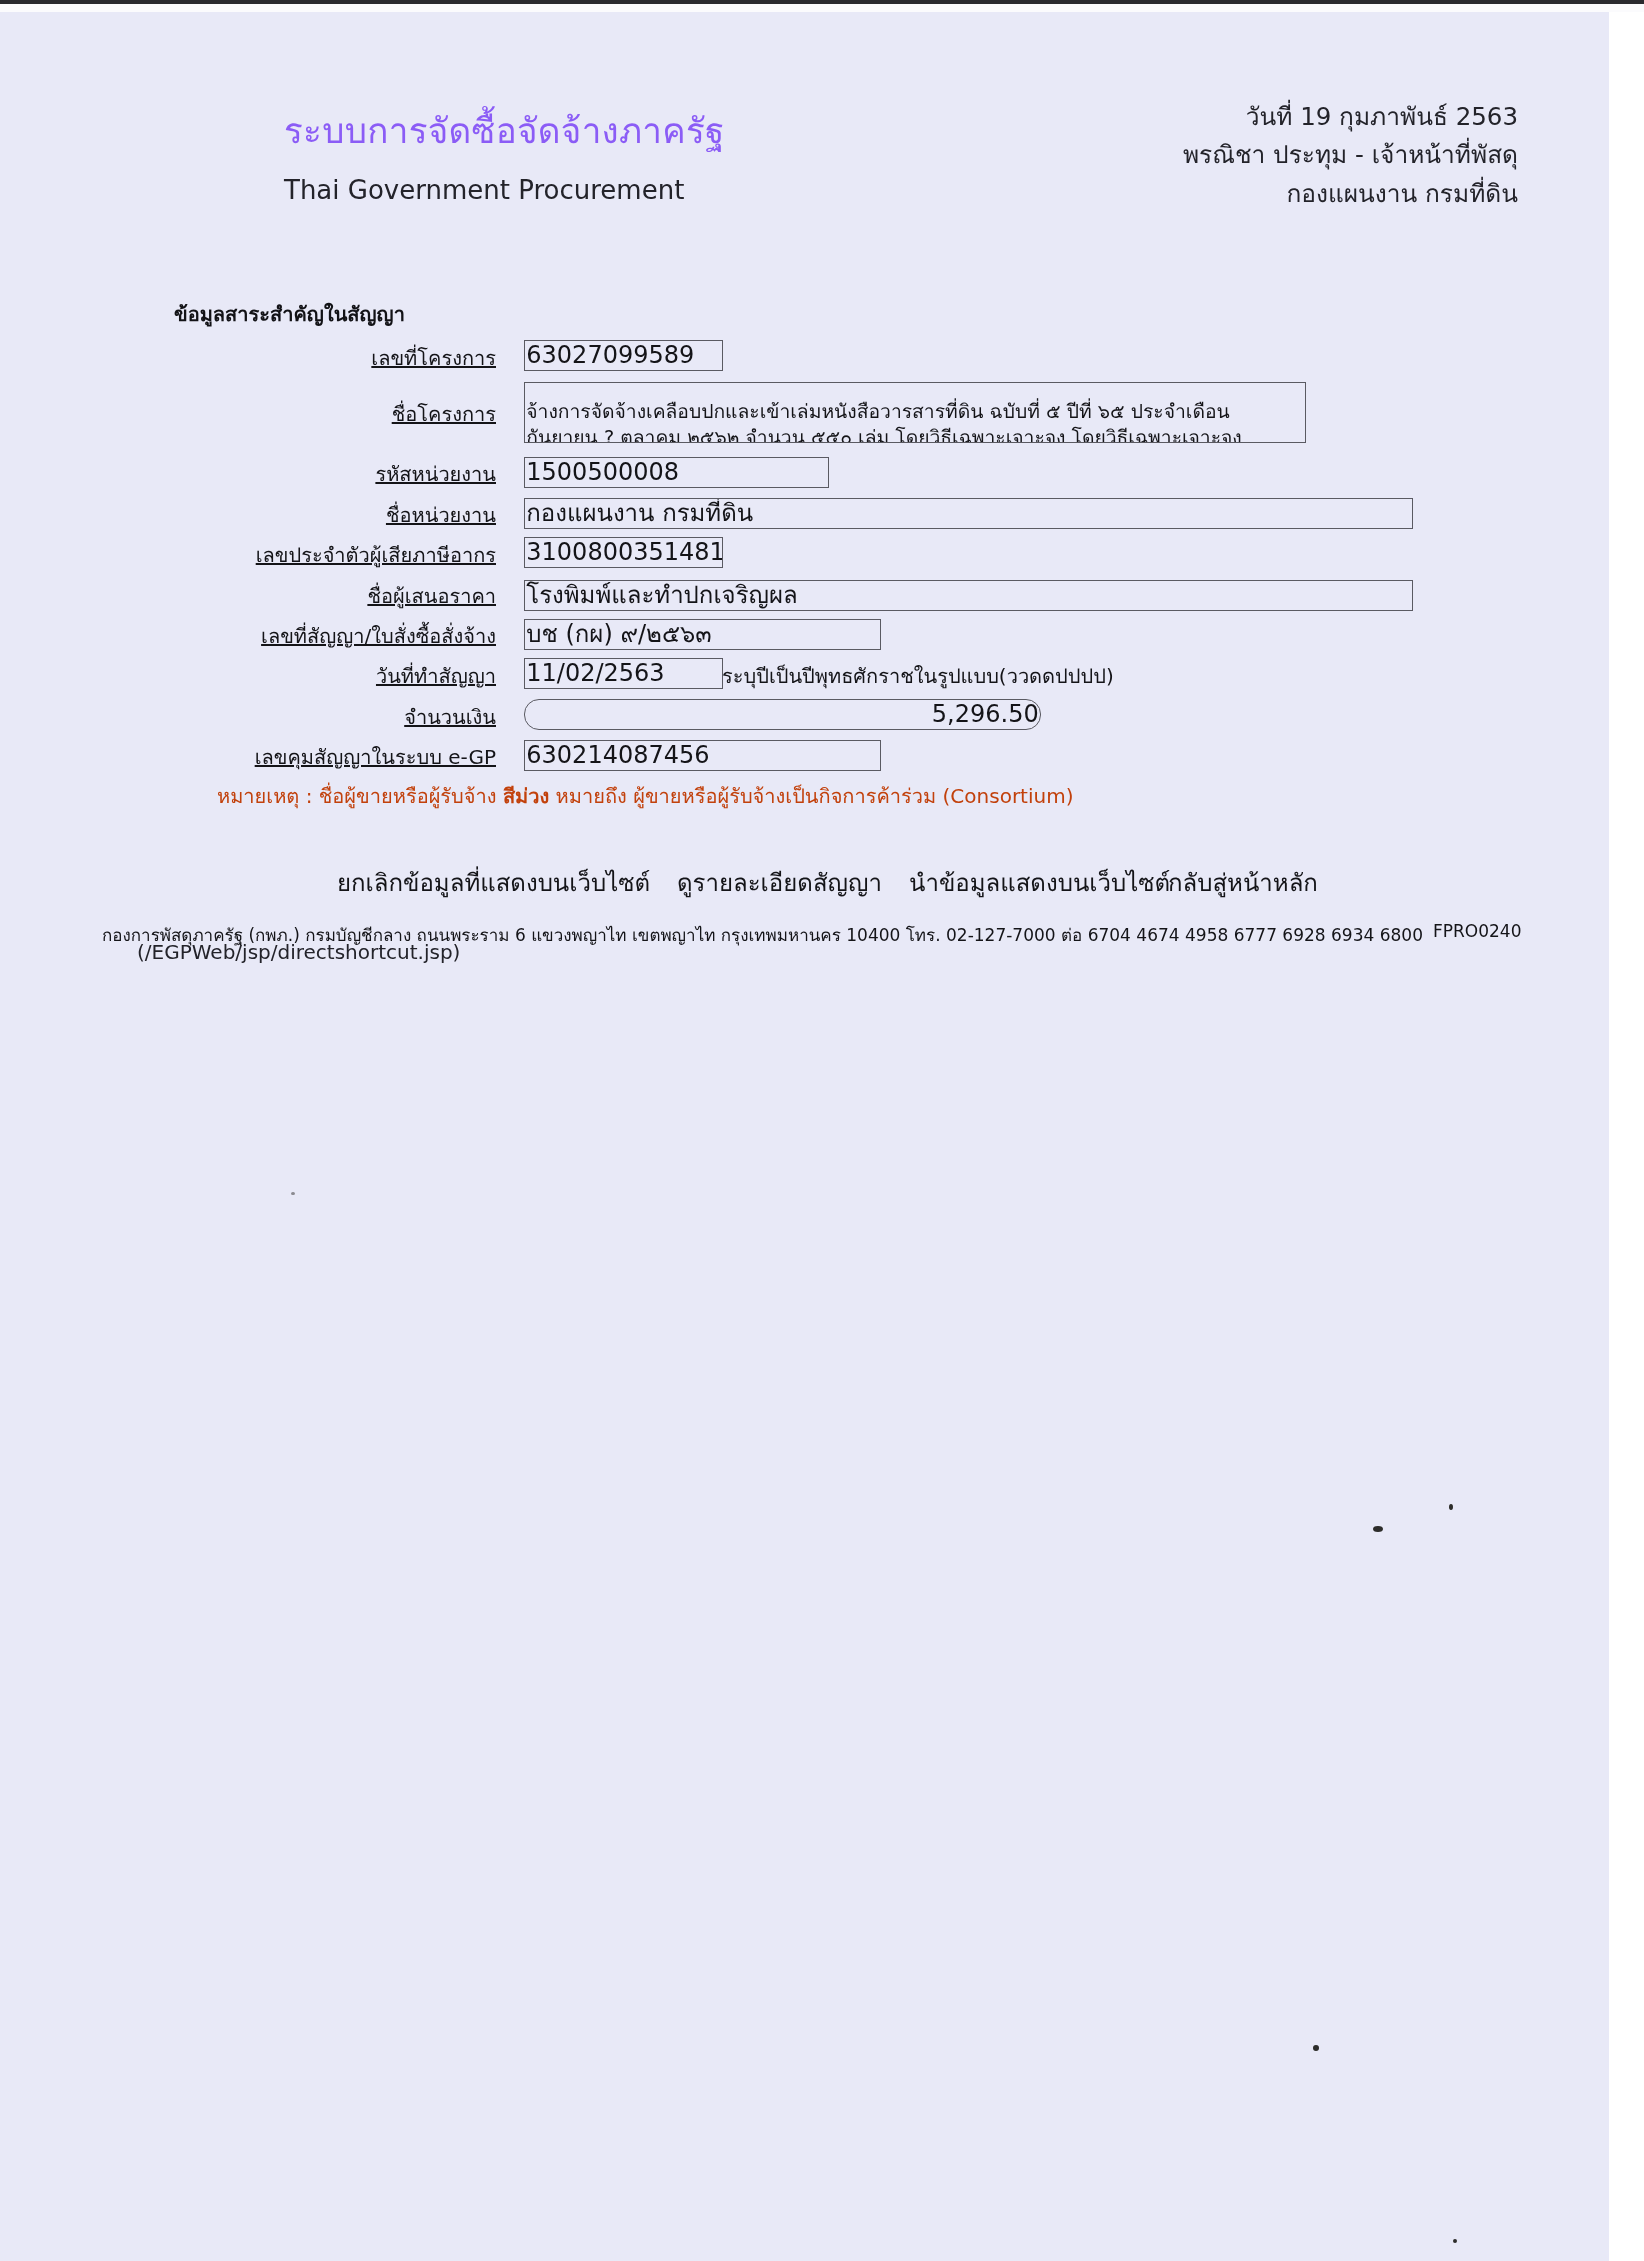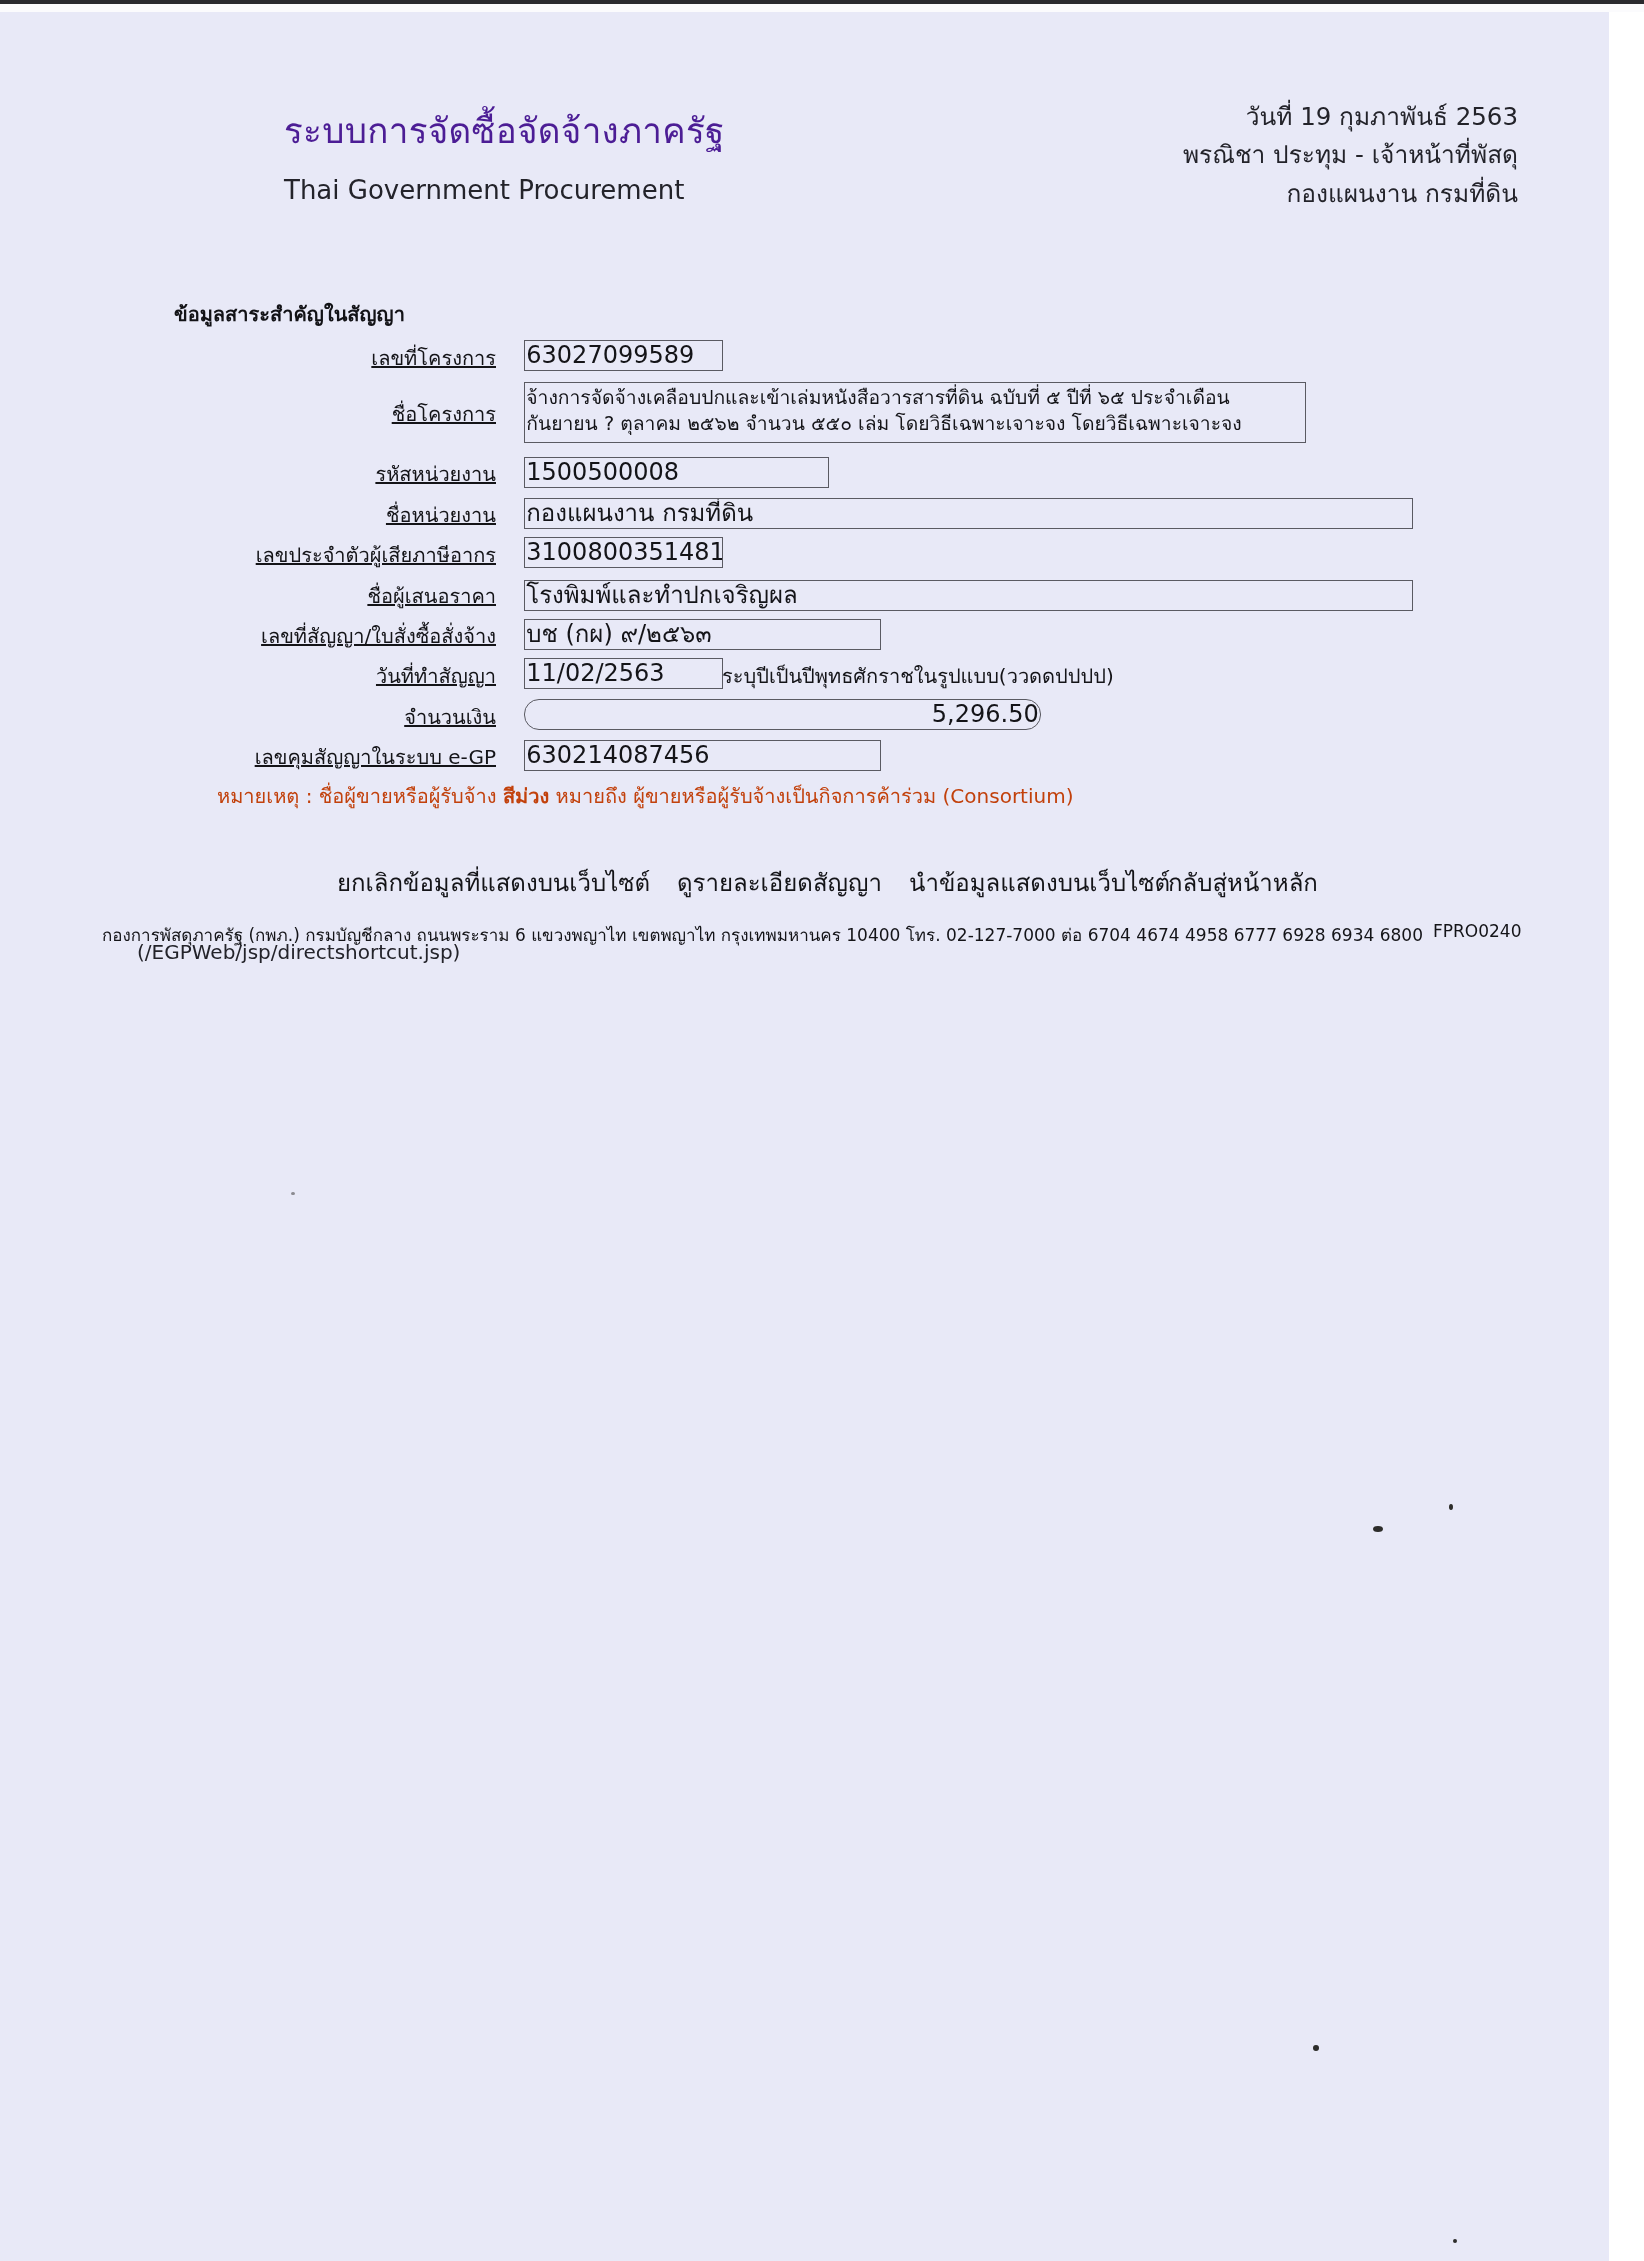--- a/index.html
+++ b/index.html
@@ -32,21 +32,21 @@
     left: 0; top: 11.6px;
     width: 1609px; height: 2250px;
     background: #e8e9f7;
   }
   .abs { position: absolute; white-space: nowrap; }
 
   .site-title {
     left: 284px; top: 103px;
     font-size: 35px;
     font-weight: normal;
-    color: #4c1d95;
+    color: #8b5cf6;
     letter-spacing: 0.3px;
     text-align: center;
   }
   .site-subtitle {
     left: 284px; top: 175px;
     font-size: 26px;
     color: #23232a;
   }
   .hdr-right {
     right: 126px;
@@ -78,21 +78,21 @@
     padding-left: 1.3px;
     color: #141418;
     white-space: nowrap;
     overflow: hidden;
     background: transparent;
   }
   .field-box.multiline {
     height: 61px;
     line-height: 26px;
     white-space: normal;
-    padding-top: 2px;
+    padding-top: 16px;
     font-size: 19.3px;
   }
   .field-box.right {
     text-align: right;
     padding-right: 1.3px;
   }
   .hint {
     left: 722px; top: 660px;
     font-size: 20px;
     color: #141418;

